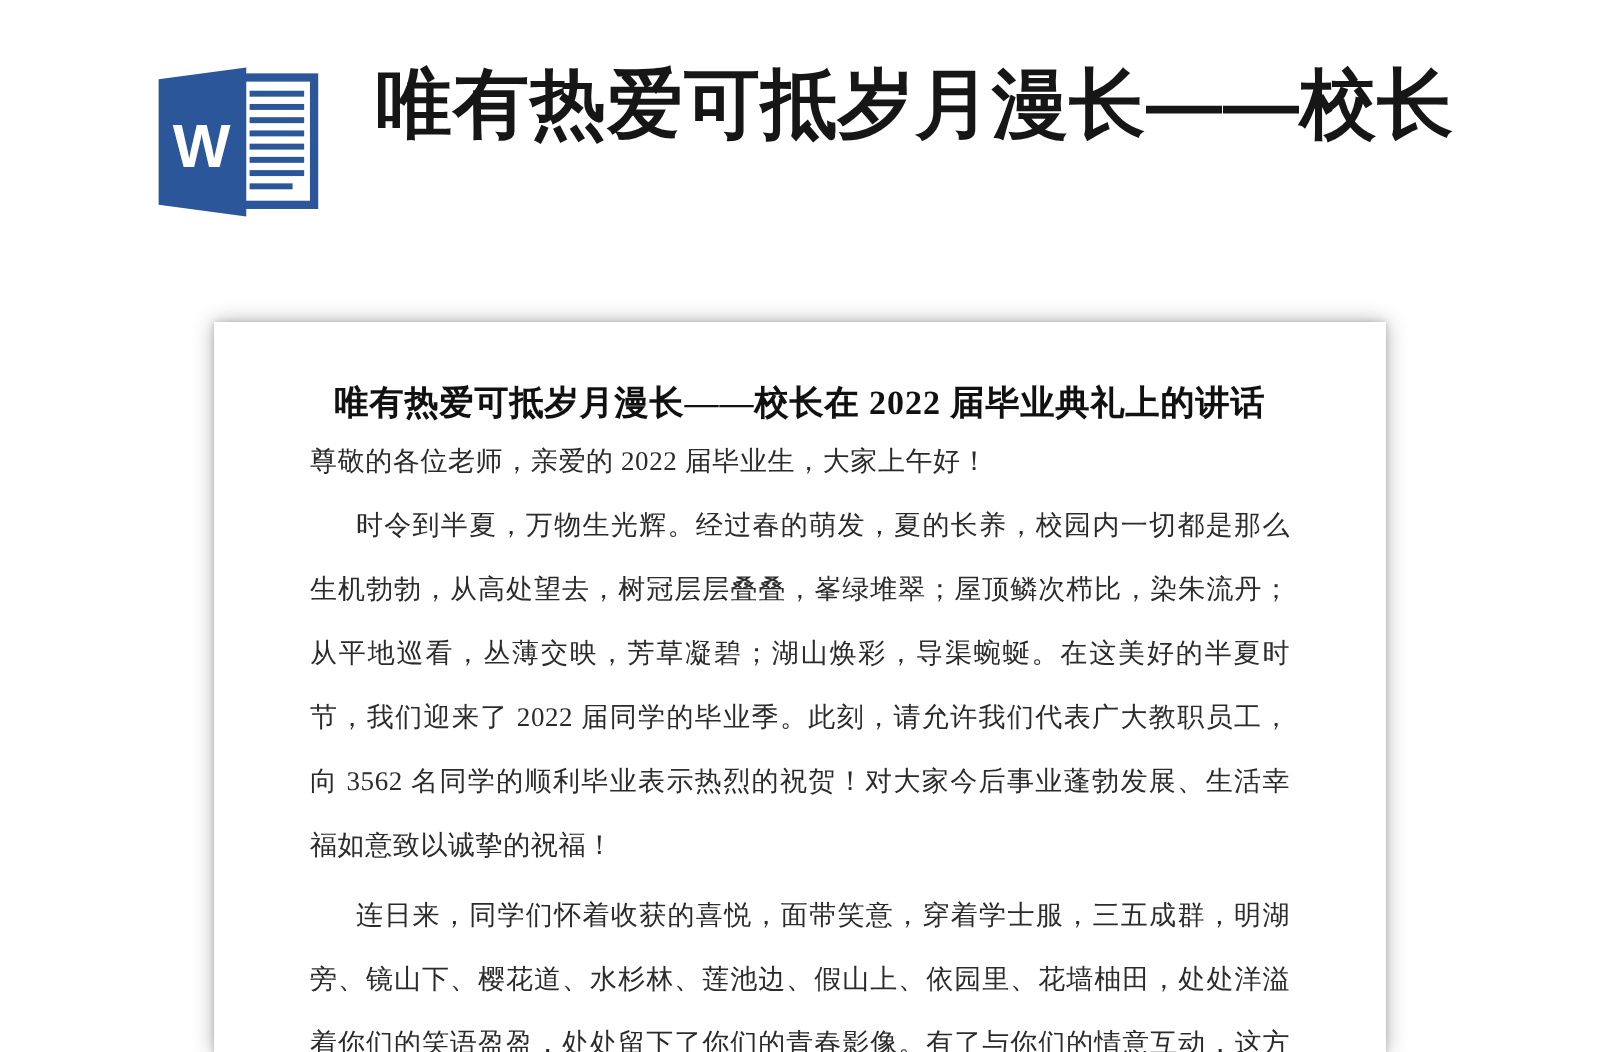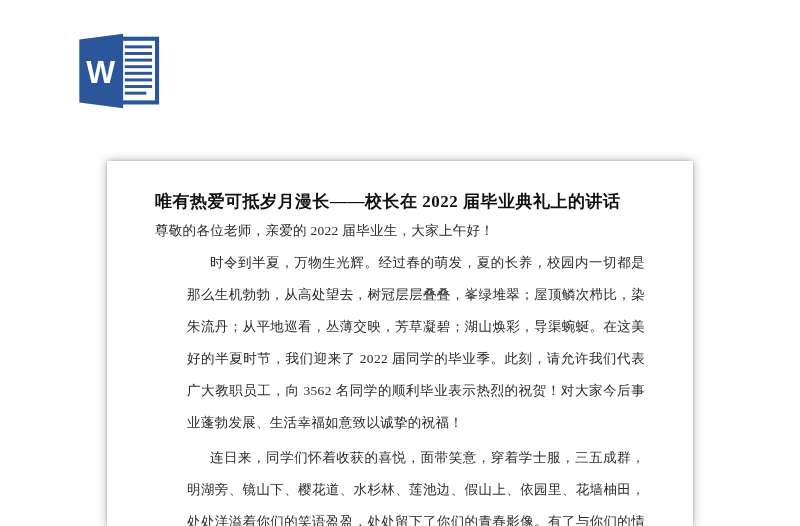--- a/index.html
+++ b/index.html
@@ -42,32 +42,32 @@
     padding: 28px 48px 0 48px;
     overflow: hidden;
     font-family: "Liberation Serif", "DejaVu Serif", serif;
     color: #2b2b2b;
   }
   .doc-title {
     font-size: 17px;
     line-height: 26px;
     font-weight: 700;
     color: #111111;
-    text-align: left;
+    text-align: center;
     white-space: nowrap;
     letter-spacing: 0.5px;
   }
   .doc-page p {
     font-size: 13.5px;
     line-height: 32px;
     text-align: justify;
     letter-spacing: 0.3px;
   }
   .doc-salutation { }
-  .doc-para { text-indent: 1.7em; margin-left: 32px; }
+  .doc-para { text-indent: 1.7em; }
   .doc-para.gap-top { margin-top: 3px; }
   .doc-para.justify-last { text-align-last: justify; }
 </style>
 </head>
 <body>
 
 <div class="header">
   <div class="word-icon-wrap">
     <svg viewBox="0 0 104 92" width="86" height="80" aria-hidden="true">
 
@@ -81,20 +81,21 @@
         <rect x="59" y="55" width="33" height="3.6"></rect>
         <rect x="59" y="63" width="33" height="3.6"></rect>
         <rect x="59" y="71" width="26" height="3.6"></rect>
       </g>
 
       <polygon points="4,8 57,1 57,91 4,84" fill="#2b579a"></polygon>
       <text x="30" y="61" text-anchor="middle" font-size="37" font-weight="bold" fill="#ffffff" font-family="Liberation Sans, sans-serif">W</text>
     </svg>
   </div>
   <div class="header-title">
+    <div>唯有热爱可抵岁月漫长——校长</div>
   </div>
 </div>
 
 <div class="doc-stage">
   <div class="doc-page">
     <div class="doc-title">唯有热爱可抵岁月漫长——校长在 2022 届毕业典礼上的讲话</div>
     <p class="doc-salutation">尊敬的各位老师，亲爱的 2022 届毕业生，大家上午好！</p>
     <p class="doc-para">时令到半夏，万物生光辉。经过春的萌发，夏的长养，校园内一切都是那么生机勃勃，从高处望去，树冠层层叠叠，峯绿堆翠；屋顶鳞次栉比，染朱流丹；从平地巡看，丛薄交映，芳草凝碧；湖山焕彩，导渠蜿蜒。在这美好的半夏时节，我们迎来了 2022 届同学的毕业季。此刻，请允许我们代表广大教职员工，向 3562 名同学的顺利毕业表示热烈的祝贺！对大家今后事业蓬勃发展、生活幸福如意致以诚挚的祝福！</p>
     <p class="doc-para gap-top justify-last">连日来，同学们怀着收获的喜悦，面带笑意，穿着学士服，三五成群，明湖旁、镜山下、樱花道、水杉林、莲池边、假山上、依园里、花墙柚田，处处洋溢着你们的笑语盈盈，处处留下了你们的青春影像。有了与你们的情意互动，这方校园，将湖山无价，风景无限，因为你们</p>
   </div>

